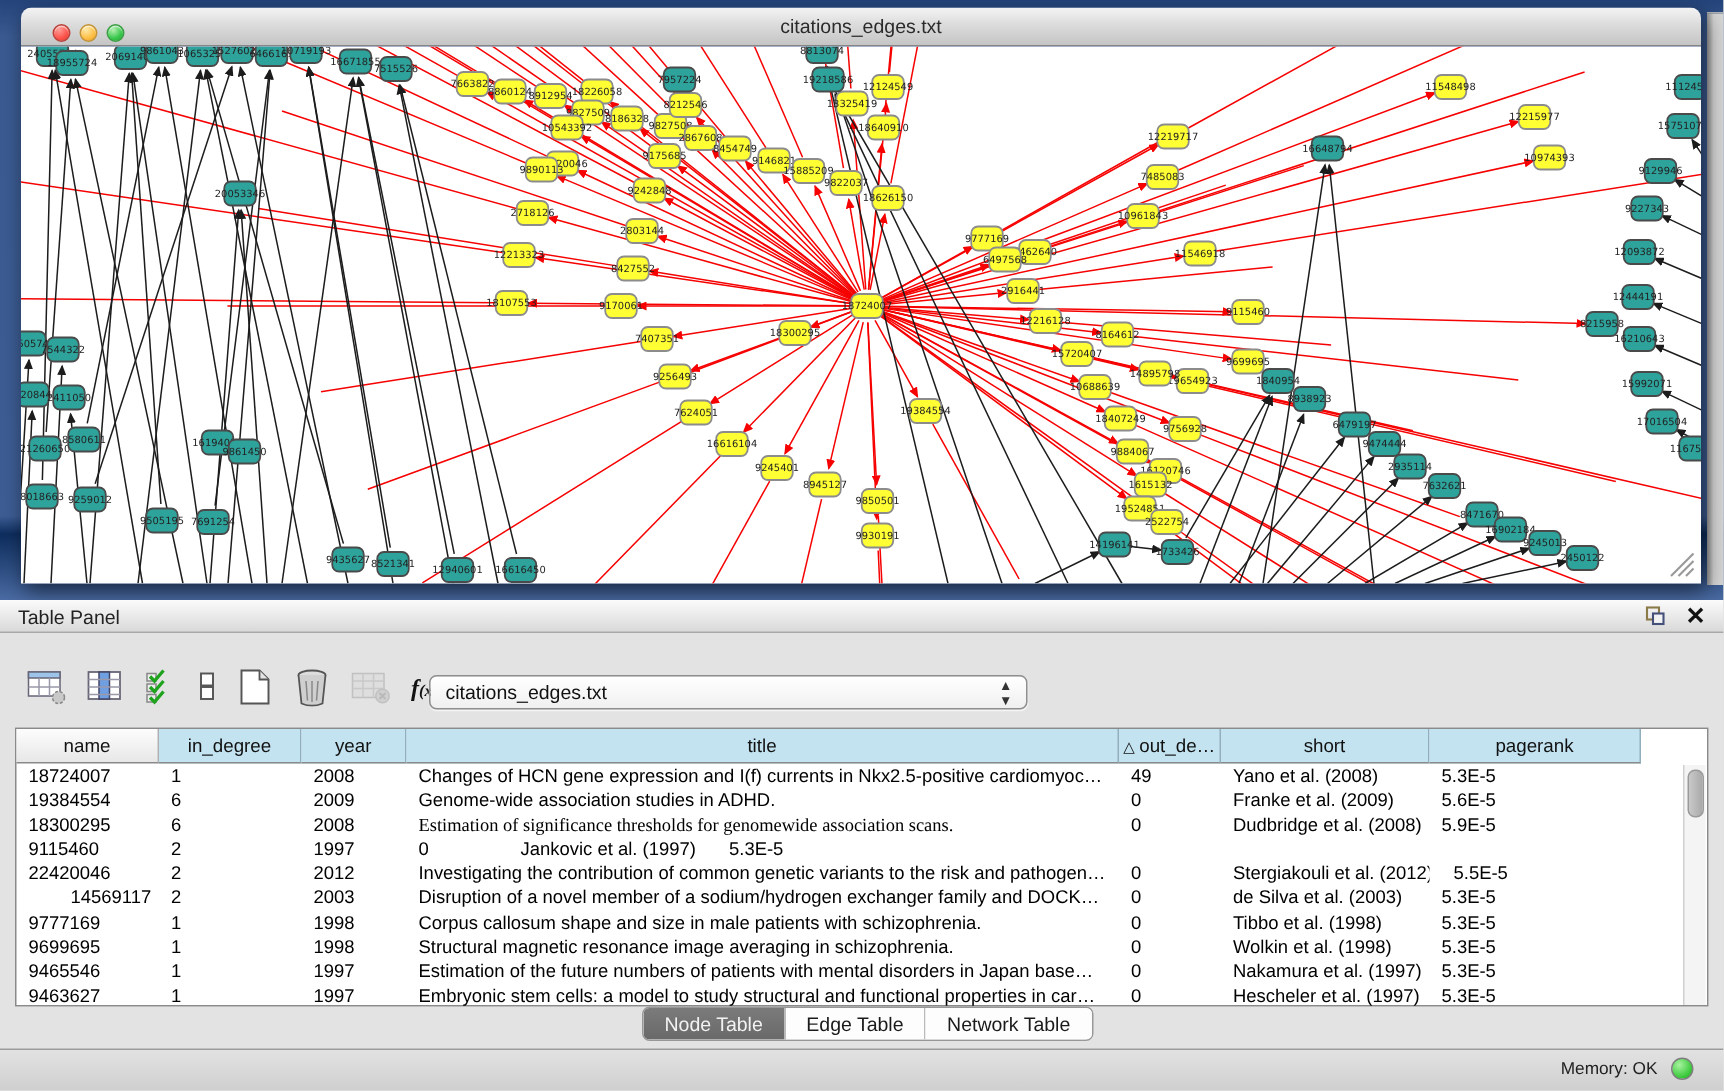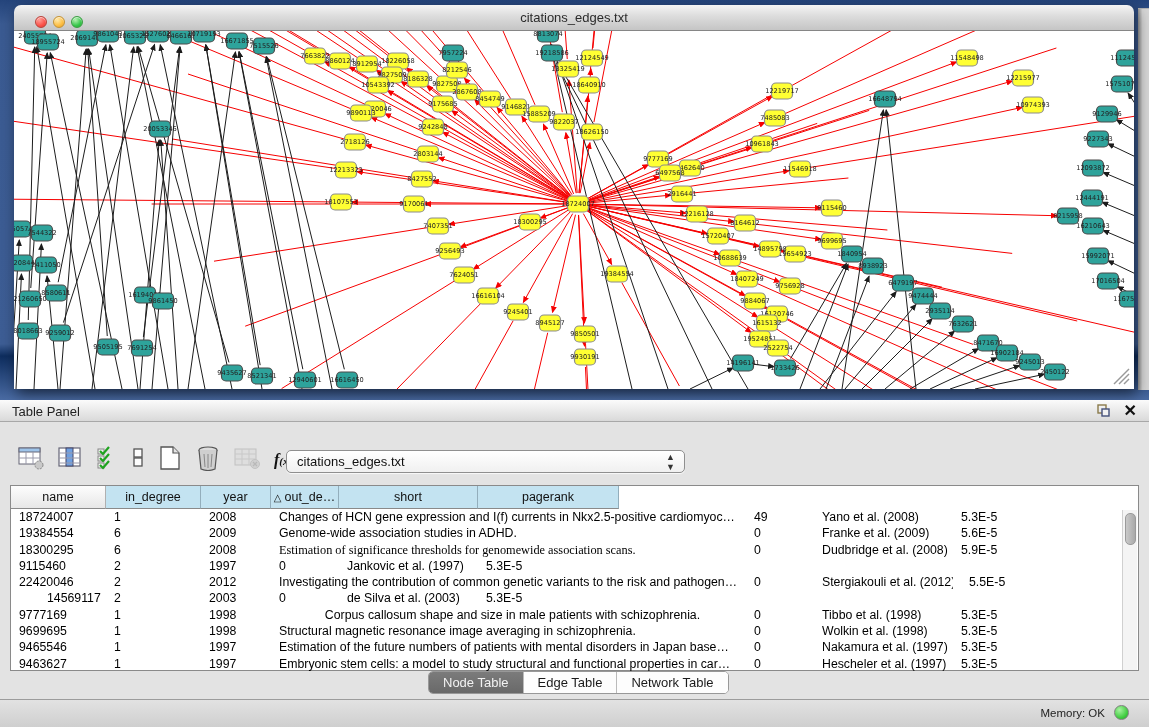--- a/index.html
+++ b/index.html
@@ -606,20 +606,21 @@
   <div id="combo">
     <span>citations_edges.txt</span>
     <span id="combo-arrows">▲<br>▼</span>
   </div>
 
   <div id="table">
     <div id="thead">
         <div class="th gray" style="width: 95px; text-align: center;">name</div>
         <div class="th" style="width: 95px;">in_degree</div>
         <div class="th" style="width: 70px;">year</div>
+        <div class="th" style="width: 475px;">title</div>
         <div class="th" style="width: 68px;"><span class="sort-arrow">△</span>out_de…</div>
         <div class="th" style="width: 139px;">short</div>
         <div class="th" style="width: 141px;">pagerank</div>
       </div>
     <div id="tbody">
         <div class="tr">
           <div class="td" style="width: 95px;">18724007</div>
           <div class="td" style="width: 95px;">1</div>
           <div class="td" style="width: 70px;">2008</div>
           <div class="td" style="width: 475px;">Changes of HCN gene expression and I(f) currents in Nkx2.5-positive cardiomyoc…</div>
@@ -659,29 +660,30 @@
           <div class="td" style="width: 70px;">2012</div>
           <div class="td" style="width: 475px;">Investigating the contribution of common genetic variants to the risk and pathogen…</div>
           <div class="td" style="width: 68px;">0</div>
           <div class="td" style="width: 139px;">Stergiakouli et al. (2012)</div>
           <div class="td" style="width: 141px; margin-left: 8px;">5.5E-5</div>
         </div>
         <div class="tr">
           <div class="td" style="width: 95px; padding-left: 36px;">14569117</div>
           <div class="td" style="width: 95px;">2</div>
           <div class="td" style="width: 70px;">2003</div>
+          <div class="td" style="width: 475px;">Disruption of a novel member of a sodium/hydrogen exchanger family and DOCK…</div>
           <div class="td" style="width: 68px;">0</div>
           <div class="td" style="width: 139px;">de Silva et al. (2003)</div>
           <div class="td" style="width: 141px;">5.3E-5</div>
         </div>
         <div class="tr">
           <div class="td" style="width: 95px;">9777169</div>
           <div class="td" style="width: 95px;">1</div>
           <div class="td" style="width: 70px;">1998</div>
-          <div class="td" style="width: 475px; text-align: center;">Corpus callosum shape and size in male patients with schizophrenia.</div>
+          <div class="td" style="width: 475px;">Corpus callosum shape and size in male patients with schizophrenia.</div>
           <div class="td" style="width: 68px;">0</div>
           <div class="td" style="width: 139px;">Tibbo et al. (1998)</div>
           <div class="td" style="width: 141px;">5.3E-5</div>
         </div>
         <div class="tr">
           <div class="td" style="width: 95px;">9699695</div>
           <div class="td" style="width: 95px;">1</div>
           <div class="td" style="width: 70px;">1998</div>
           <div class="td" style="width: 475px;">Structural magnetic resonance image averaging in schizophrenia.</div>
           <div class="td" style="width: 68px;">0</div>

